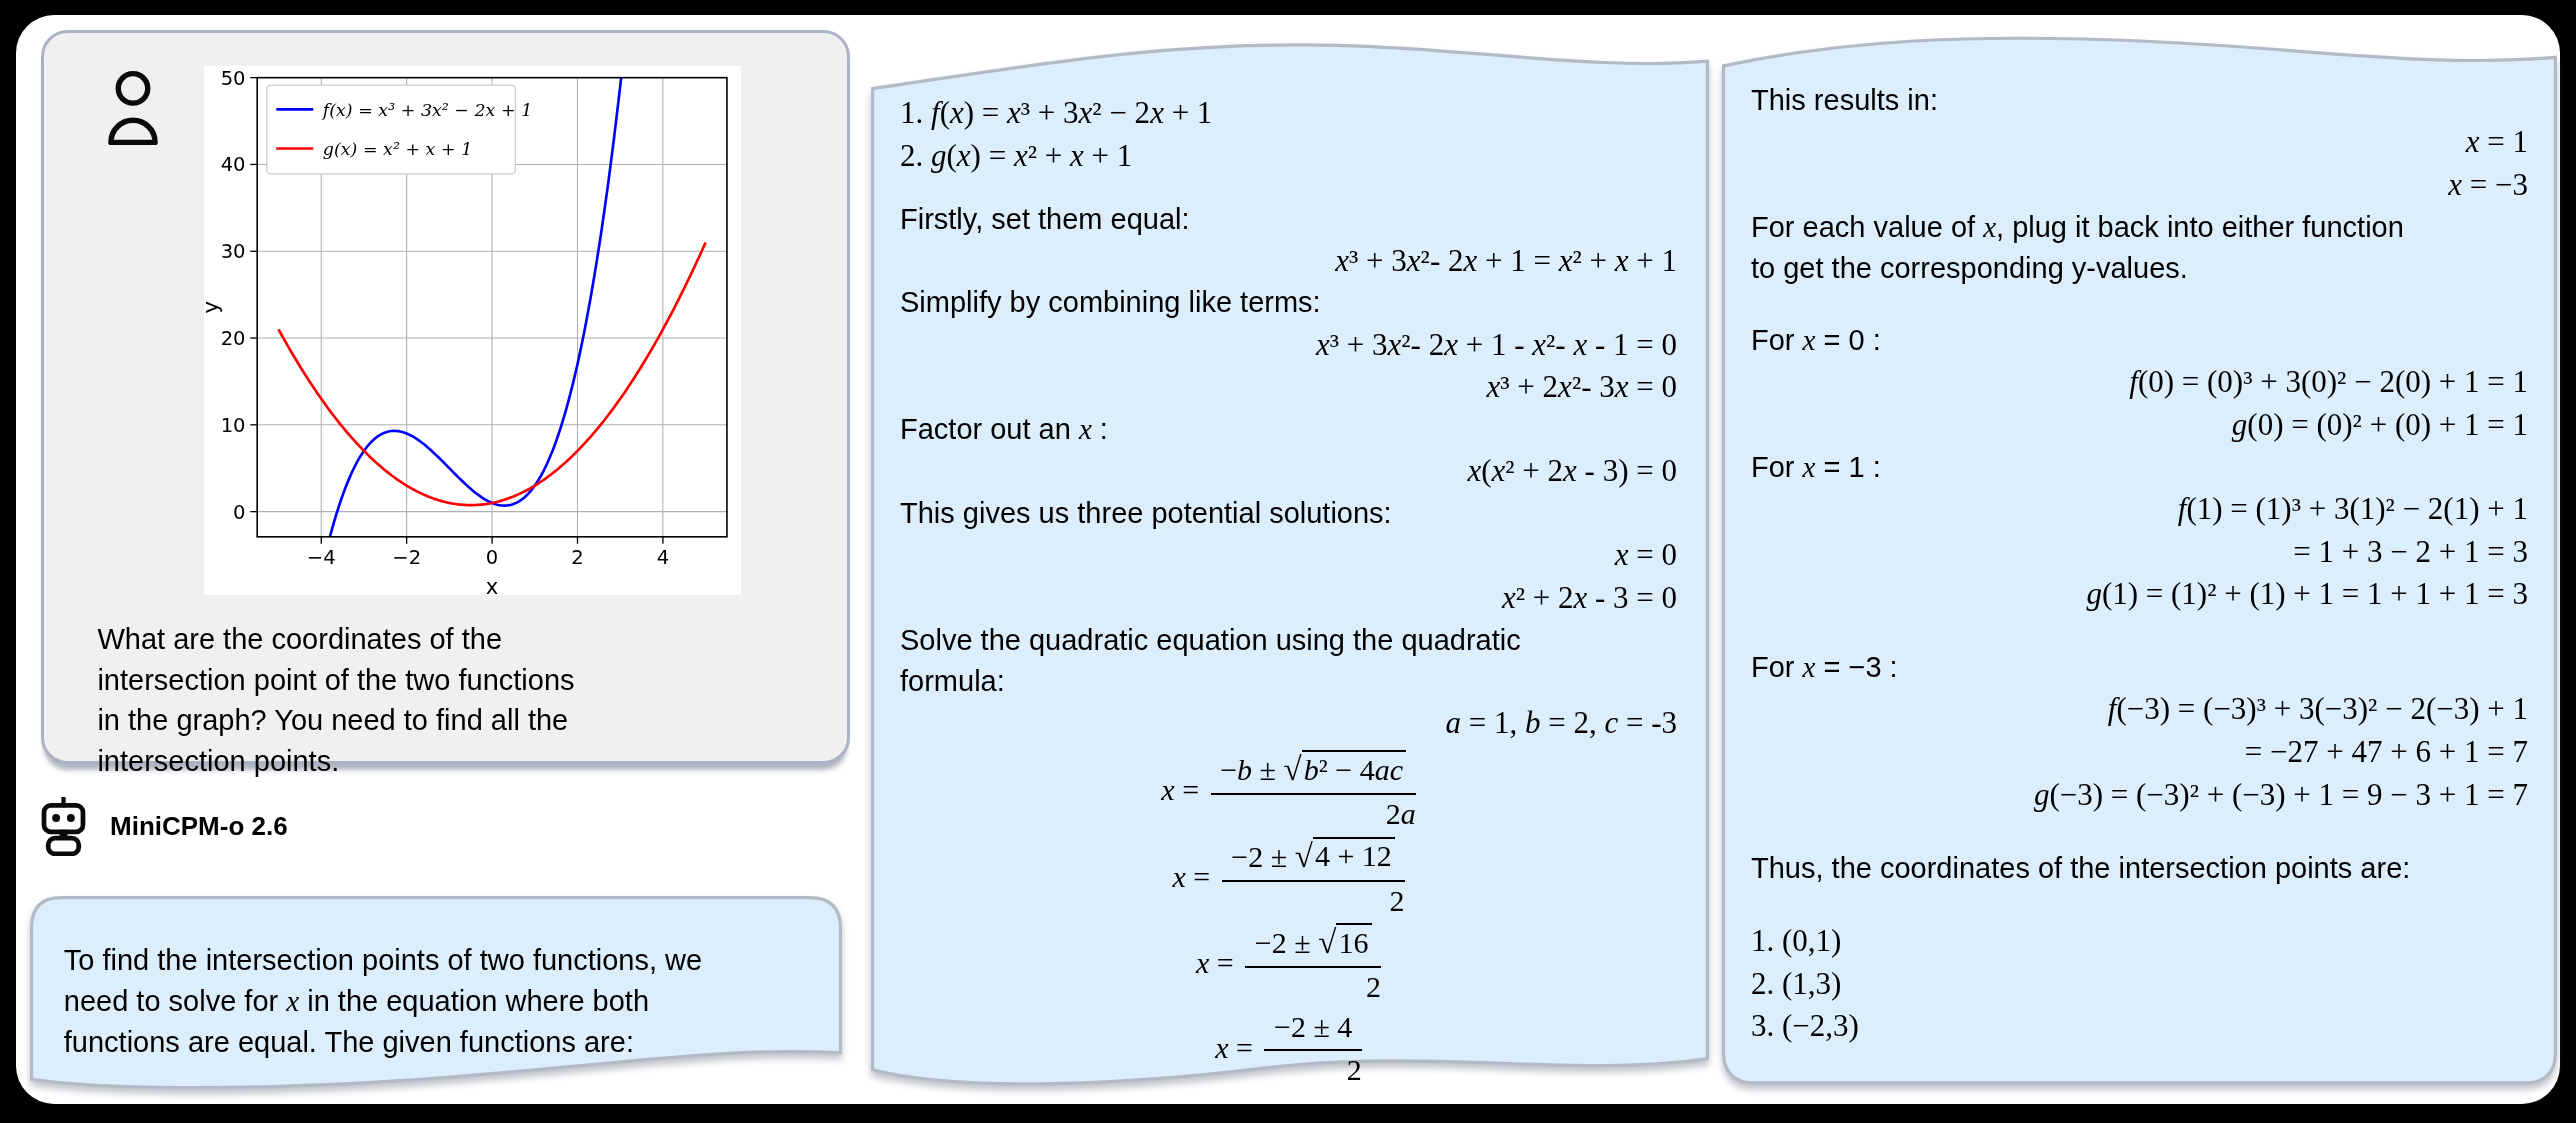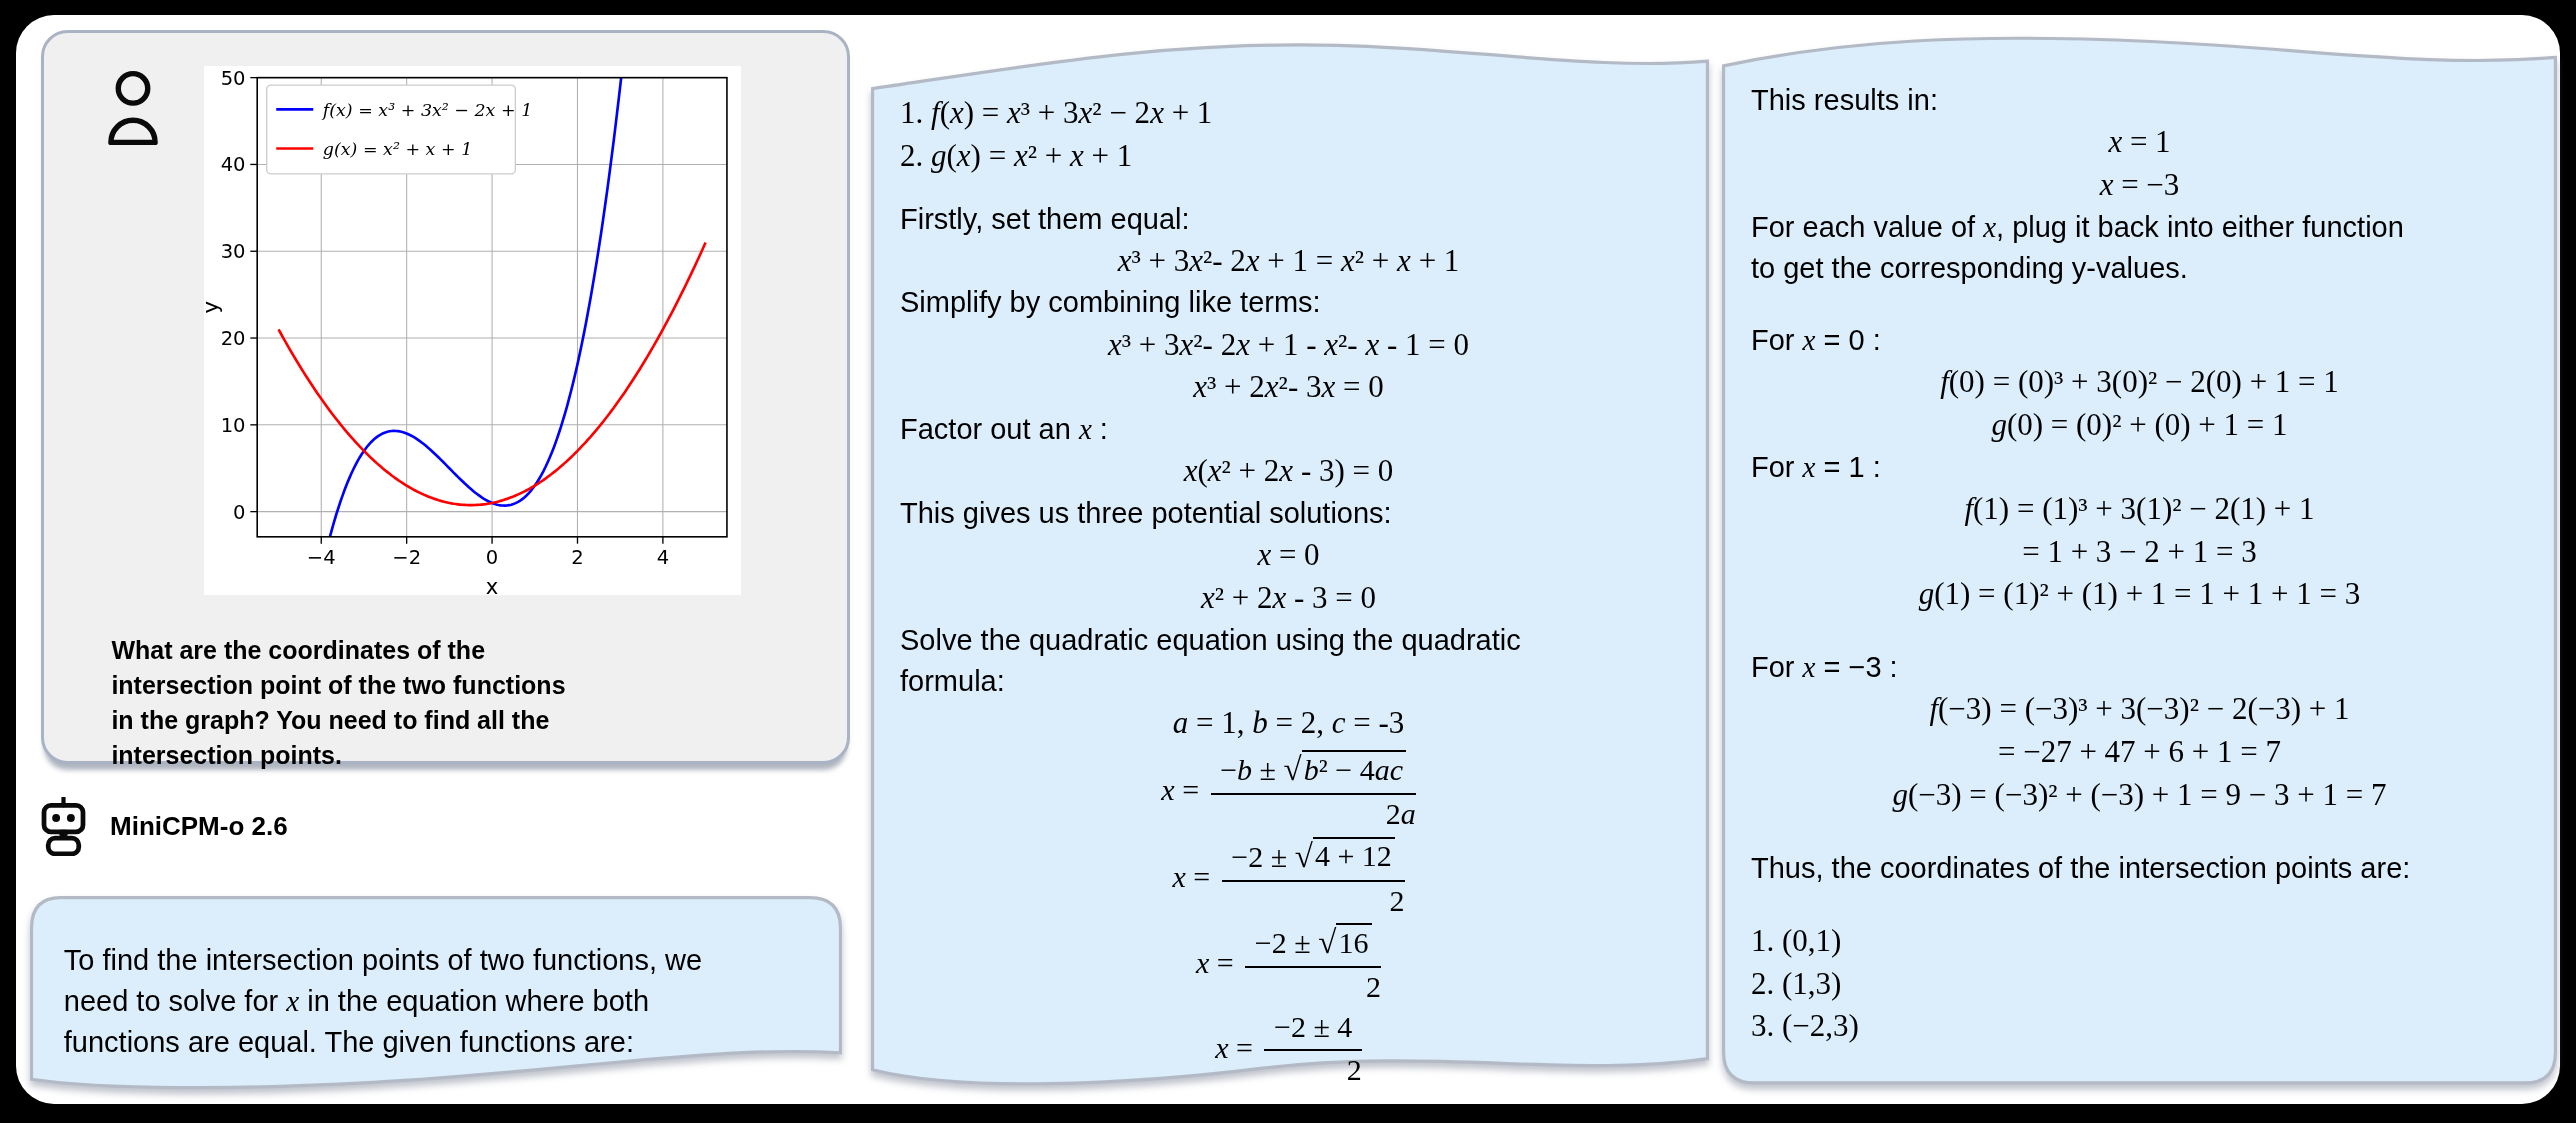--- a/index.html
+++ b/index.html
@@ -6,22 +6,22 @@
   .stage{position:relative;width:2576px;height:1123px;background:#000;overflow:hidden;
          font-family:"Liberation Sans",sans-serif;color:#000;}
   .card{position:absolute;left:16px;top:15px;right:16px;bottom:19px;background:#ffffff;border-radius:38px;}
 
   
   .user-panel{position:absolute;left:25.4px;top:15.3px;width:809px;height:734px;background:#f0f0f1;
               border:3.2px solid #a9b3c4;border-radius:26.5px;box-sizing:border-box;
               box-shadow:0 8.5px 5.3px -3.2px rgba(110,120,140,.55);}
   .person{position:absolute;left:62px;top:34px;width:54px;height:84px;}
   .graph{position:absolute;left:160px;top:33px;width:537px;height:529px;background:#fff;}
-  .question{position:absolute;left:49px;top:582px;width:736px;margin:18px;
-            font-weight:bold;font-size:25px;line-height:1.40;white-space:normal;}
+  .question{position:absolute;left:49px;top:582px;width:736px;margin:4px;
+            font-weight:normal;font-size:29px;line-height:1.40;white-space:normal;}
 
   
   .model-row{position:absolute;left:21px;top:782px;height:59px;display:flex;align-items:center;gap:20px;}
   .robot{width:53px;height:59px;flex:0 0 auto;}
   .model-name{font-weight:bold;font-size:26px;}
 
   
   .bubble{position:absolute;}
   .bubble > svg.bg{position:absolute;inset:0;width:100%;height:100%;
                    filter:drop-shadow(0 5.3px 3.7px rgba(110,120,140,.45));}
@@ -30,21 +30,21 @@
   .intro .content{padding:44px 102px 0 34px;}
   .mid{left:855px;top:25px;width:838px;height:1053px;}
   .mid .content{padding:52px 32px 0 29px;}
   .rgt{left:1706px;top:17px;width:835px;height:1053px;}
   .rgt .content{padding:48px 29px 0 29px;}
 
   
   .ln{margin:0;}
   .t{font-family:"Liberation Sans",sans-serif;font-size:29px;line-height:1.42;}
   .m,.ml,.fr{font-family:"Liberation Serif",serif;font-size:31px;line-height:1.38;}
-  .m{text-align:center;}
+  .m{text-align:right;}
   .ml{text-align:left;}
   .vx{font-family:"Liberation Serif",serif;font-style:italic;}
   .sp{height:27.5px;}
   .mid .sp{height:21px;}
   .rgt .sp{height:31px;}
   .fr{display:flex;justify-content:center;align-items:center;gap:11.6px;margin:4.2px 0;font-size:30px;line-height:1.15;}
   .fwrap{display:inline-flex;flex-direction:column;align-items:flex-end;}
   .num{display:inline-block;border-bottom:2.6px solid #000;padding:1.1px 9.5px 4.2px;text-align:center;}
   .den{display:inline-block;padding-top:2.1px;text-align:center;}
   .rad{font-size:1.1em;}

